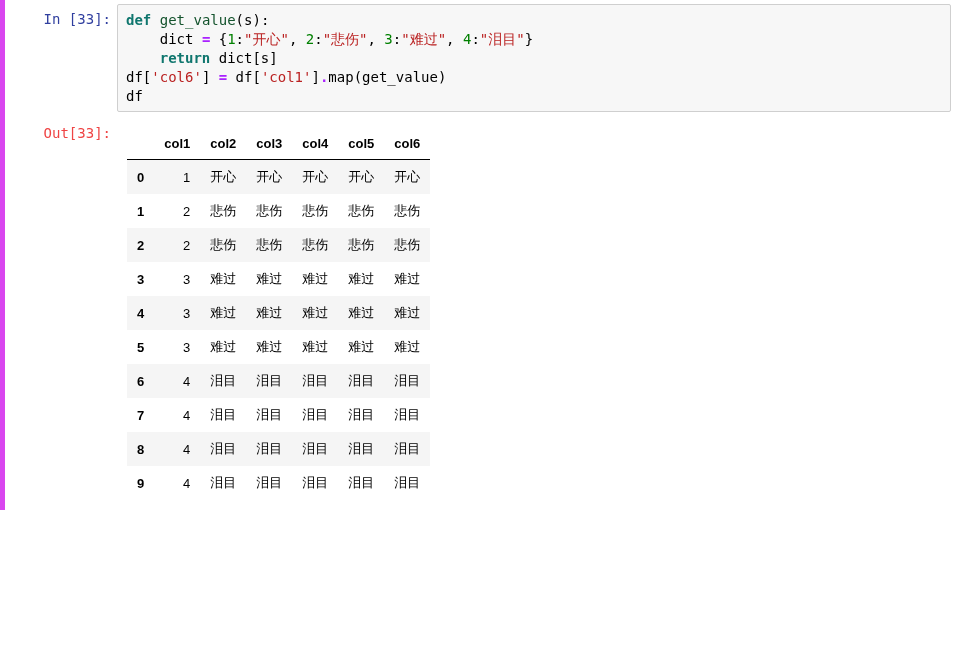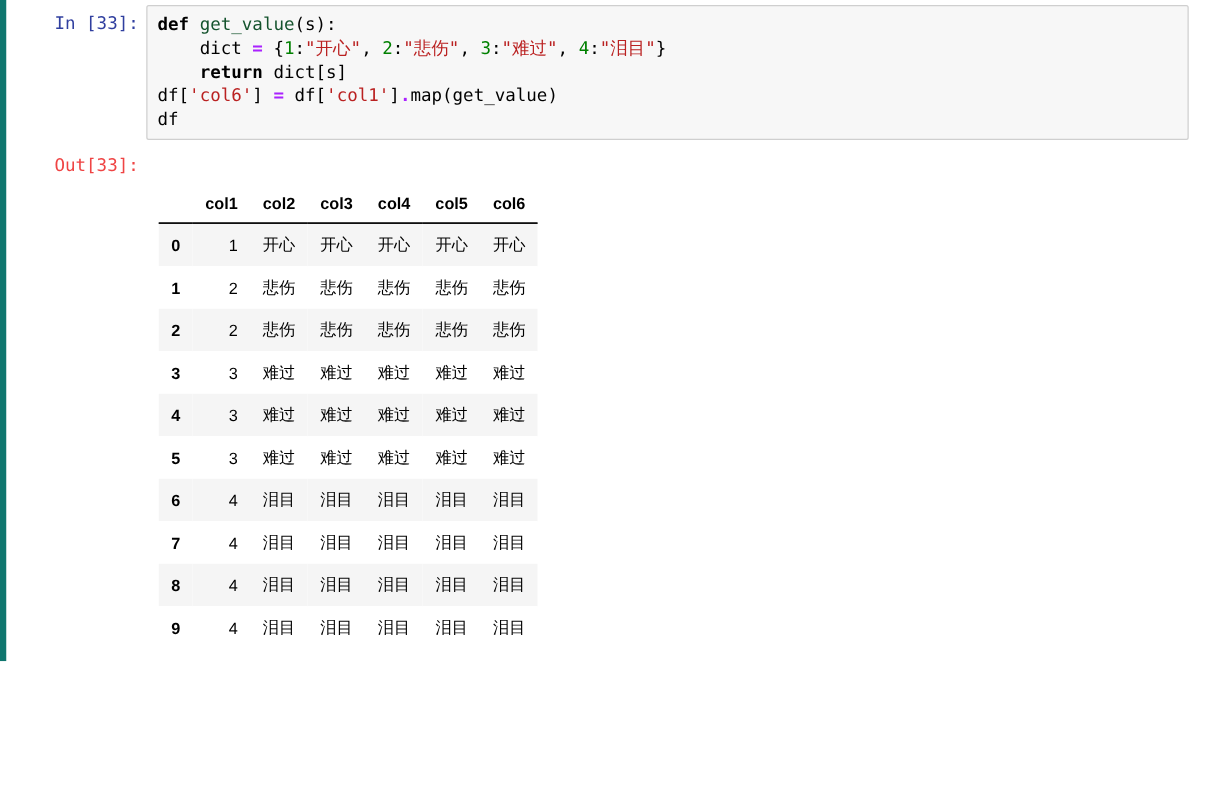--- a/index.html
+++ b/index.html
@@ -5,21 +5,21 @@
   * { box-sizing: border-box; }
   body {
     margin: 0;
     padding: 0;
     font-family: "Helvetica Neue", Helvetica, Arial, sans-serif;
     font-size: 14px;
     color: #000;
     background: #fff;
   }
   .cell-wrapper {
-    border-left: 5px solid #0f766e;
+    border-left: 5px solid #d946ef;
     padding: 4px 0 10px 0;
   }
   .cell-row {
     display: flex;
     align-items: flex-start;
   }
   .prompt {
     width: 112px;
     min-width: 112px;
     text-align: right;
@@ -38,35 +38,34 @@
     border-radius: 2px;
     padding: 6px 8px;
   }
   pre.code {
     margin: 0;
     font-family: "DejaVu Sans Mono", Menlo, Consolas, monospace;
     font-size: 14px;
     line-height: 1.35;
     white-space: pre;
   }
-  .tok-kw { color: #000000; font-weight: bold; }
+  .tok-kw { color: #0f766e; font-weight: bold; }
   .tok-fn { color: #14532d; }
   .tok-op { color: #AA22FF; font-weight: bold; }
   .tok-num { color: #008000; }
   .tok-str { color: #BA2121; }
   .output-area {
     flex: 1;
     padding: 10px 0 0 0;
   }
   table.dataframe {
     border-collapse: collapse;
     border: none;
     font-size: 13px;
     margin-left: 10px;
-    margin-top: 19px;
   }
   table.dataframe th,
   table.dataframe td {
     text-align: right;
     padding: 8px 10px;
     border: none;
     white-space: nowrap;
   }
   table.dataframe thead th {
     font-weight: bold;

